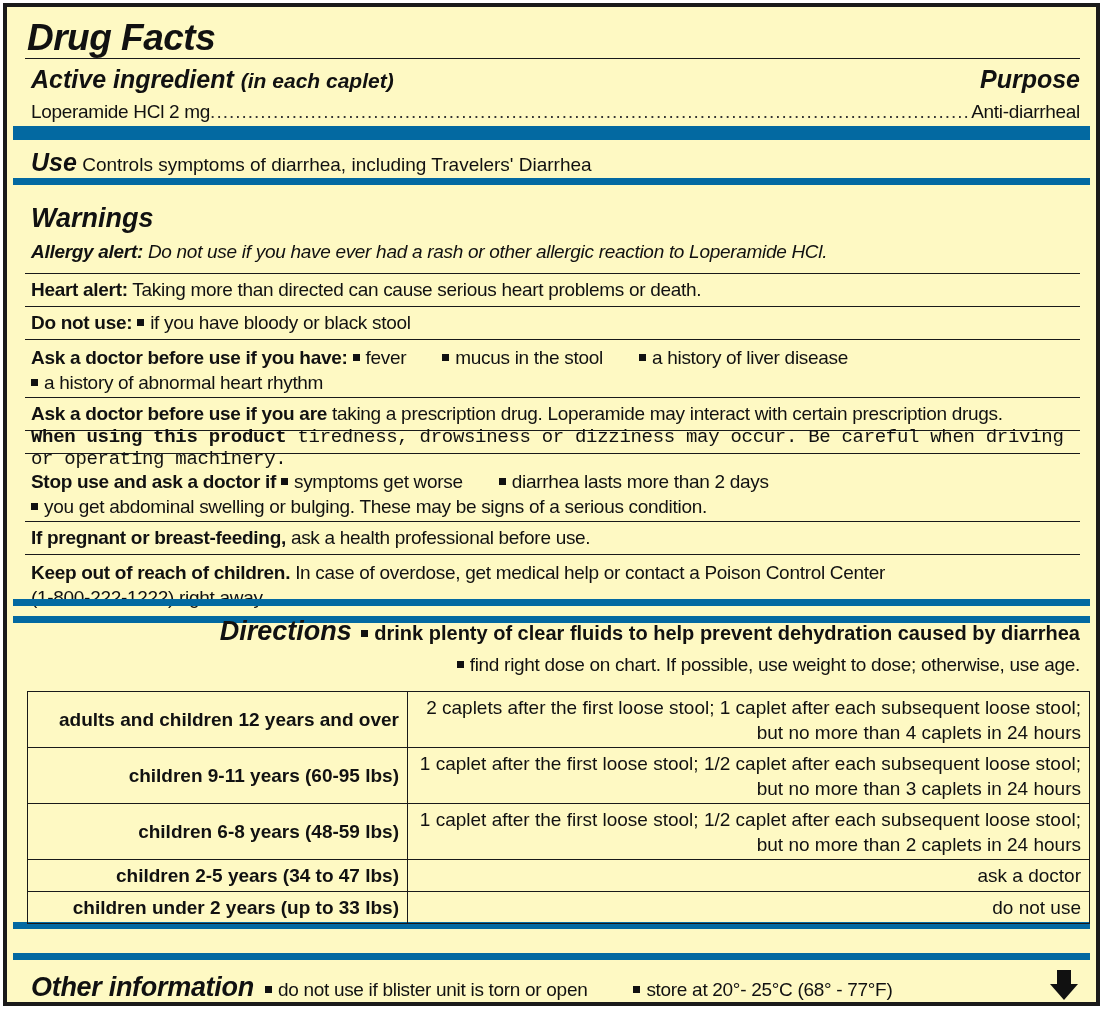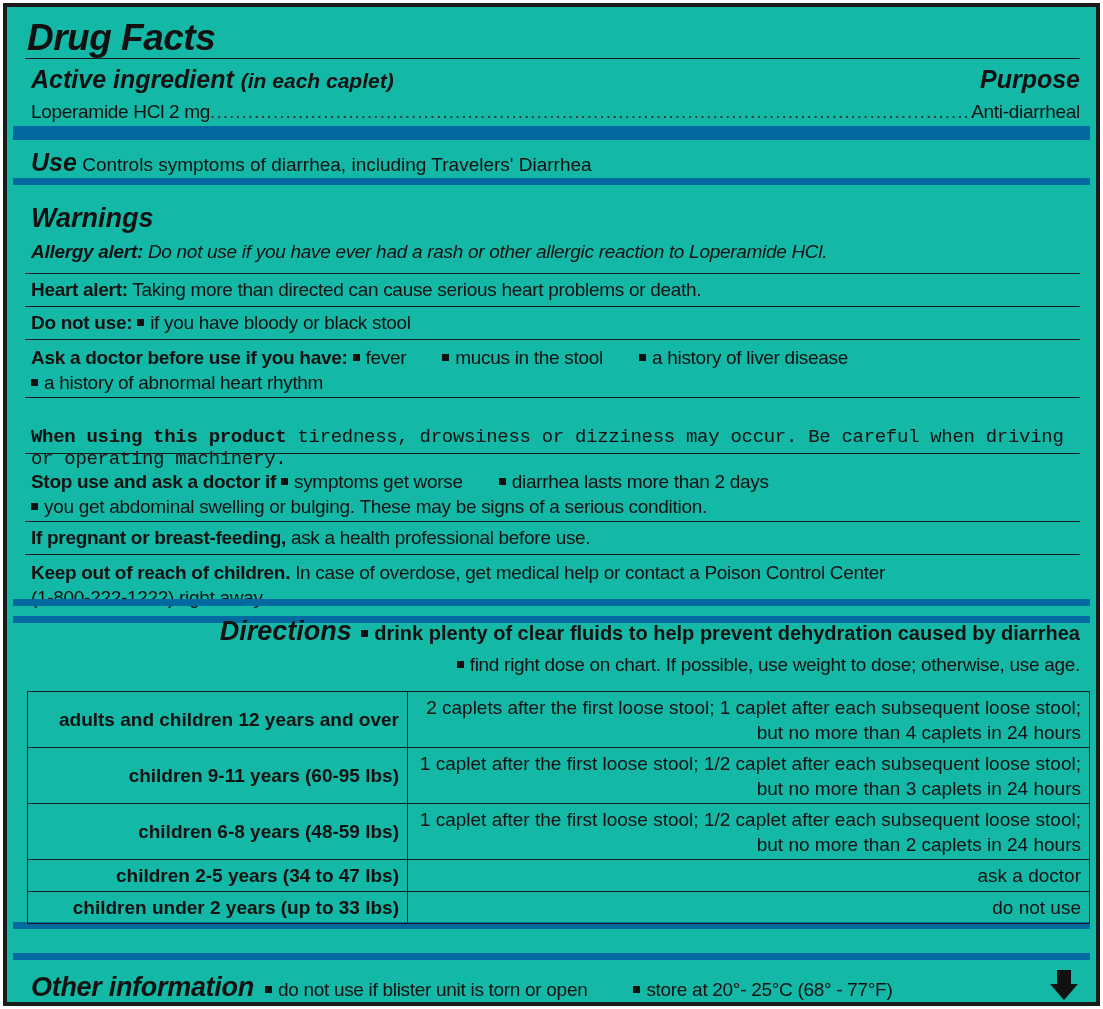--- a/index.html
+++ b/index.html
@@ -1,20 +1,20 @@
 <!DOCTYPE html>
 <html><head>
 <meta charset="utf-8">
 <style>
   * { box-sizing: border-box; margin: 0; padding: 0; }
   html, body { width: 1103px; height: 1009px; background: #fff; overflow: hidden; }
   body { font-family: "Liberation Sans Narrow", "Liberation Sans", sans-serif; color: #111; }
   .frame {
     position: absolute; left: 3px; top: 3px; width: 1097px; height: 1003px;
-    border: 4px solid #1a1a1a; background: #14b8a6;
+    border: 4px solid #1a1a1a; background: #fef9c3;
   }
   .inner { position: absolute; left: 6px; right: 6px; top: 4px; bottom: 4px; }
   .narrow { font-family: "Liberation Sans", sans-serif; font-stretch: condensed; }
   .t { font-size: 19px; letter-spacing: -0.3px; transform-origin: left center; }
   .hb { font-weight: bold; font-style: italic; }
   .sec { position: absolute; left: 0; right: 0; border: 7px solid #0369a1; }
   .thin { border-bottom: 1.5px solid #1a1a1a; }
   .title { position: absolute; left: 18px; top: 6px; font-size: 37px; font-weight: bold; font-style: italic; letter-spacing: -0.5px; }
   .row { position: absolute; left: 18px; right: 10px; }
   .sq { display: inline-block; width: 7px; height: 7px; background: #111; margin: 0 6px 3px 0; vertical-align: middle; }
@@ -59,20 +59,23 @@
       </div>
       <div class="row narrow t thin" style="top:89px; height:33px; left:12px; padding-left:6px; padding-top:5px;">
         <b>Heart alert:</b> <span>Taking more than directed can cause serious heart problems or death.</span>
       </div>
       <div class="row narrow t thin" style="top:122px; height:33px; left:12px; padding-left:6px; padding-top:5px;">
         <b>Do not use:</b> <span class="sq"></span><span>if you have bloody or black stool</span>
       </div>
       <div class="row narrow t thin" style="top:155px; height:58px; left:12px; padding-left:6px; padding-top:5px; line-height:25px;">
         <b>Ask a doctor before use if you have:</b> <span class="sq"></span><span>fever</span><span style="display:inline-block;width:36px;"></span><span class="sq"></span><span>mucus in the stool</span><span style="display:inline-block;width:36px;"></span><span class="sq"></span><span>a history of liver disease</span><br>
         <span class="sq"></span><span>a history of abnormal heart rhythm</span>
+      </div>
+      <div class="row narrow t thin" style="top:213px; height:33px; left:12px; padding-left:6px; padding-top:5px;">
+        <b>Ask a doctor before use if you are</b> <span>taking a prescription drug. Loperamide may interact with certain prescription drugs.</span>
       </div>
       <div class="row narrow t thin" style="top:236px; height:33px; left:12px; padding-left:6px; padding-top:5px;font-family:Liberation Mono, monospace;">
         <b>When using this product</b> <span>tiredness, drowsiness or dizziness may occur. Be careful when driving or operating machinery.</span>
       </div>
       <div class="row narrow t thin" style="top:279px; height:58px; left:12px; padding-left:6px; padding-top:5px; line-height:25px;">
         <b>Stop use and ask a doctor if</b> <span class="sq"></span><span>symptoms get worse</span><span style="display:inline-block;width:36px;"></span><span class="sq"></span><span>diarrhea lasts more than 2 days</span><br>
         <span class="sq"></span><span>you get abdominal swelling or bulging. These may be signs of a serious condition.</span>
       </div>
       <div class="row narrow t thin" style="top:337px; height:33px; left:12px; padding-left:6px; padding-top:5px;">
         <b>If pregnant or breast-feeding,</b> <span>ask a health professional before use.</span>

